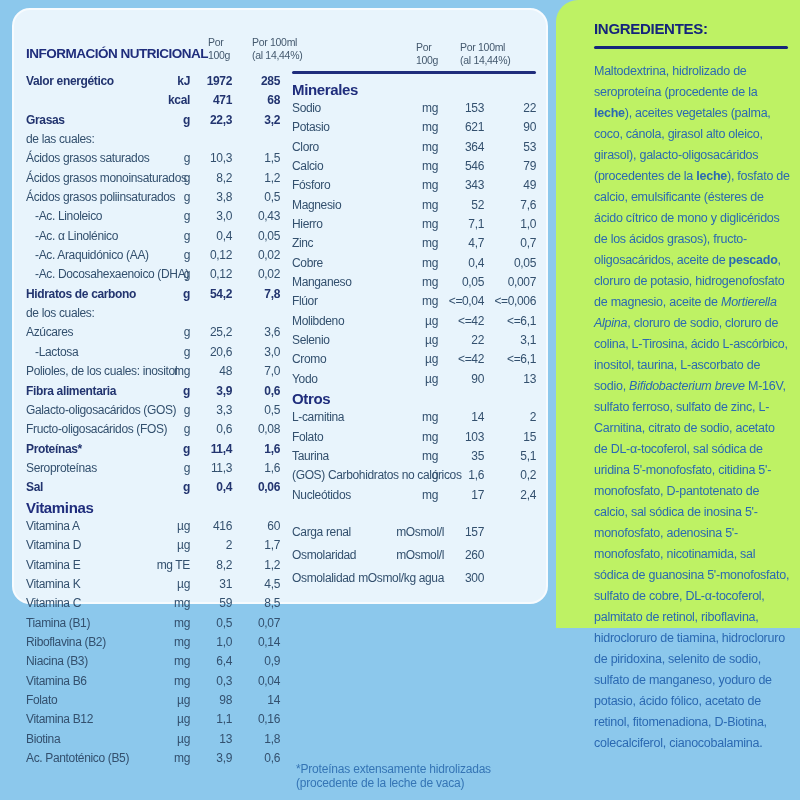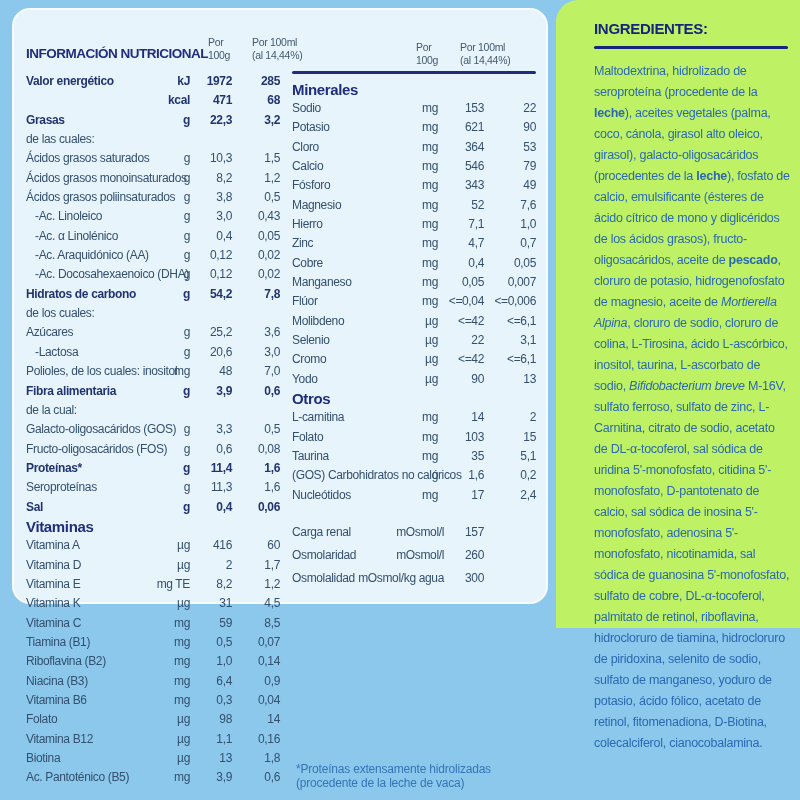--- a/index.html
+++ b/index.html
@@ -186,26 +186,20 @@
             <span class="c v1">48</span>
             <span class="c v2">7,0</span>
           </div>
           <div class="row b">
             <span class="c label">Fibra alimentaria</span>
             <span class="c unit">g</span>
             <span class="c v1">3,9</span>
             <span class="c v2">0,6</span>
           </div>
           <div class="row">
-            <span class="c label">de la cual:</span>
-            <span class="c unit"></span>
-            <span class="c v1"></span>
-            <span class="c v2"></span>
-          </div>
-          <div class="row">
             <span class="c label">Galacto-oligosacáridos (GOS)</span>
             <span class="c unit">g</span>
             <span class="c v1">3,3</span>
             <span class="c v2">0,5</span>
           </div>
           <div class="row">
             <span class="c label">Fructo-oligosacáridos (FOS)</span>
             <span class="c unit">g</span>
             <span class="c v1">0,6</span>
             <span class="c v2">0,08</span>

